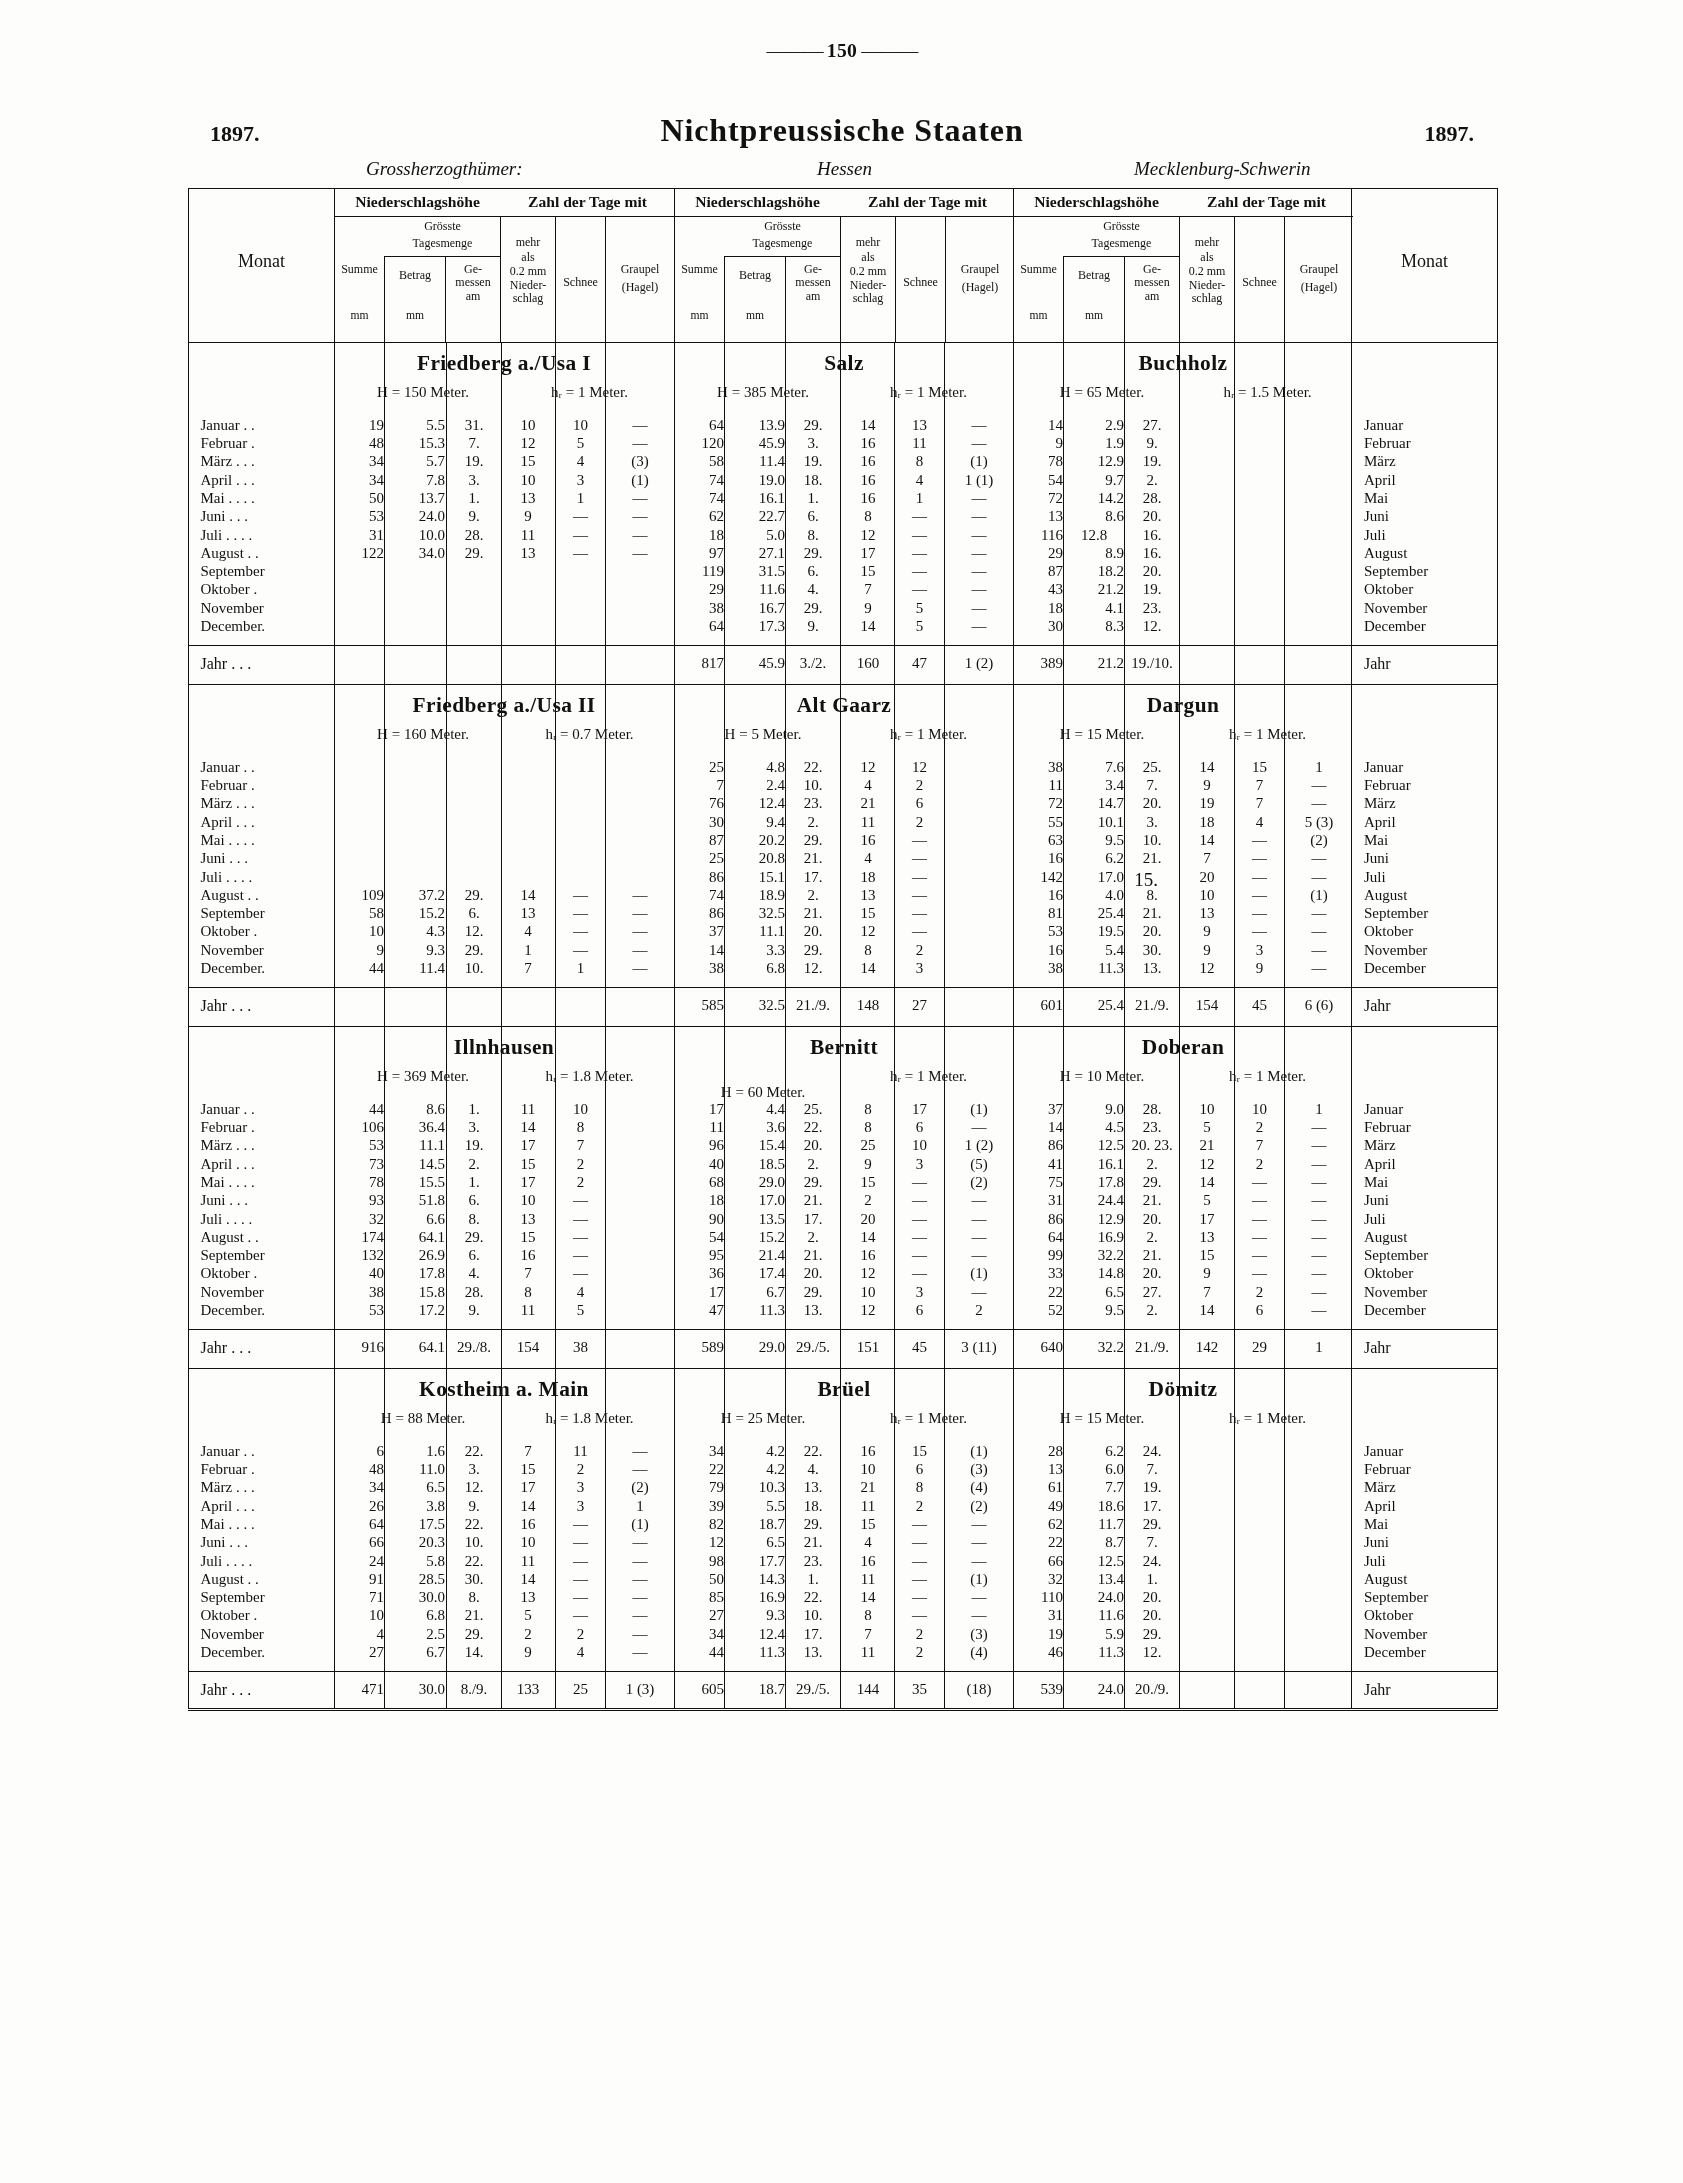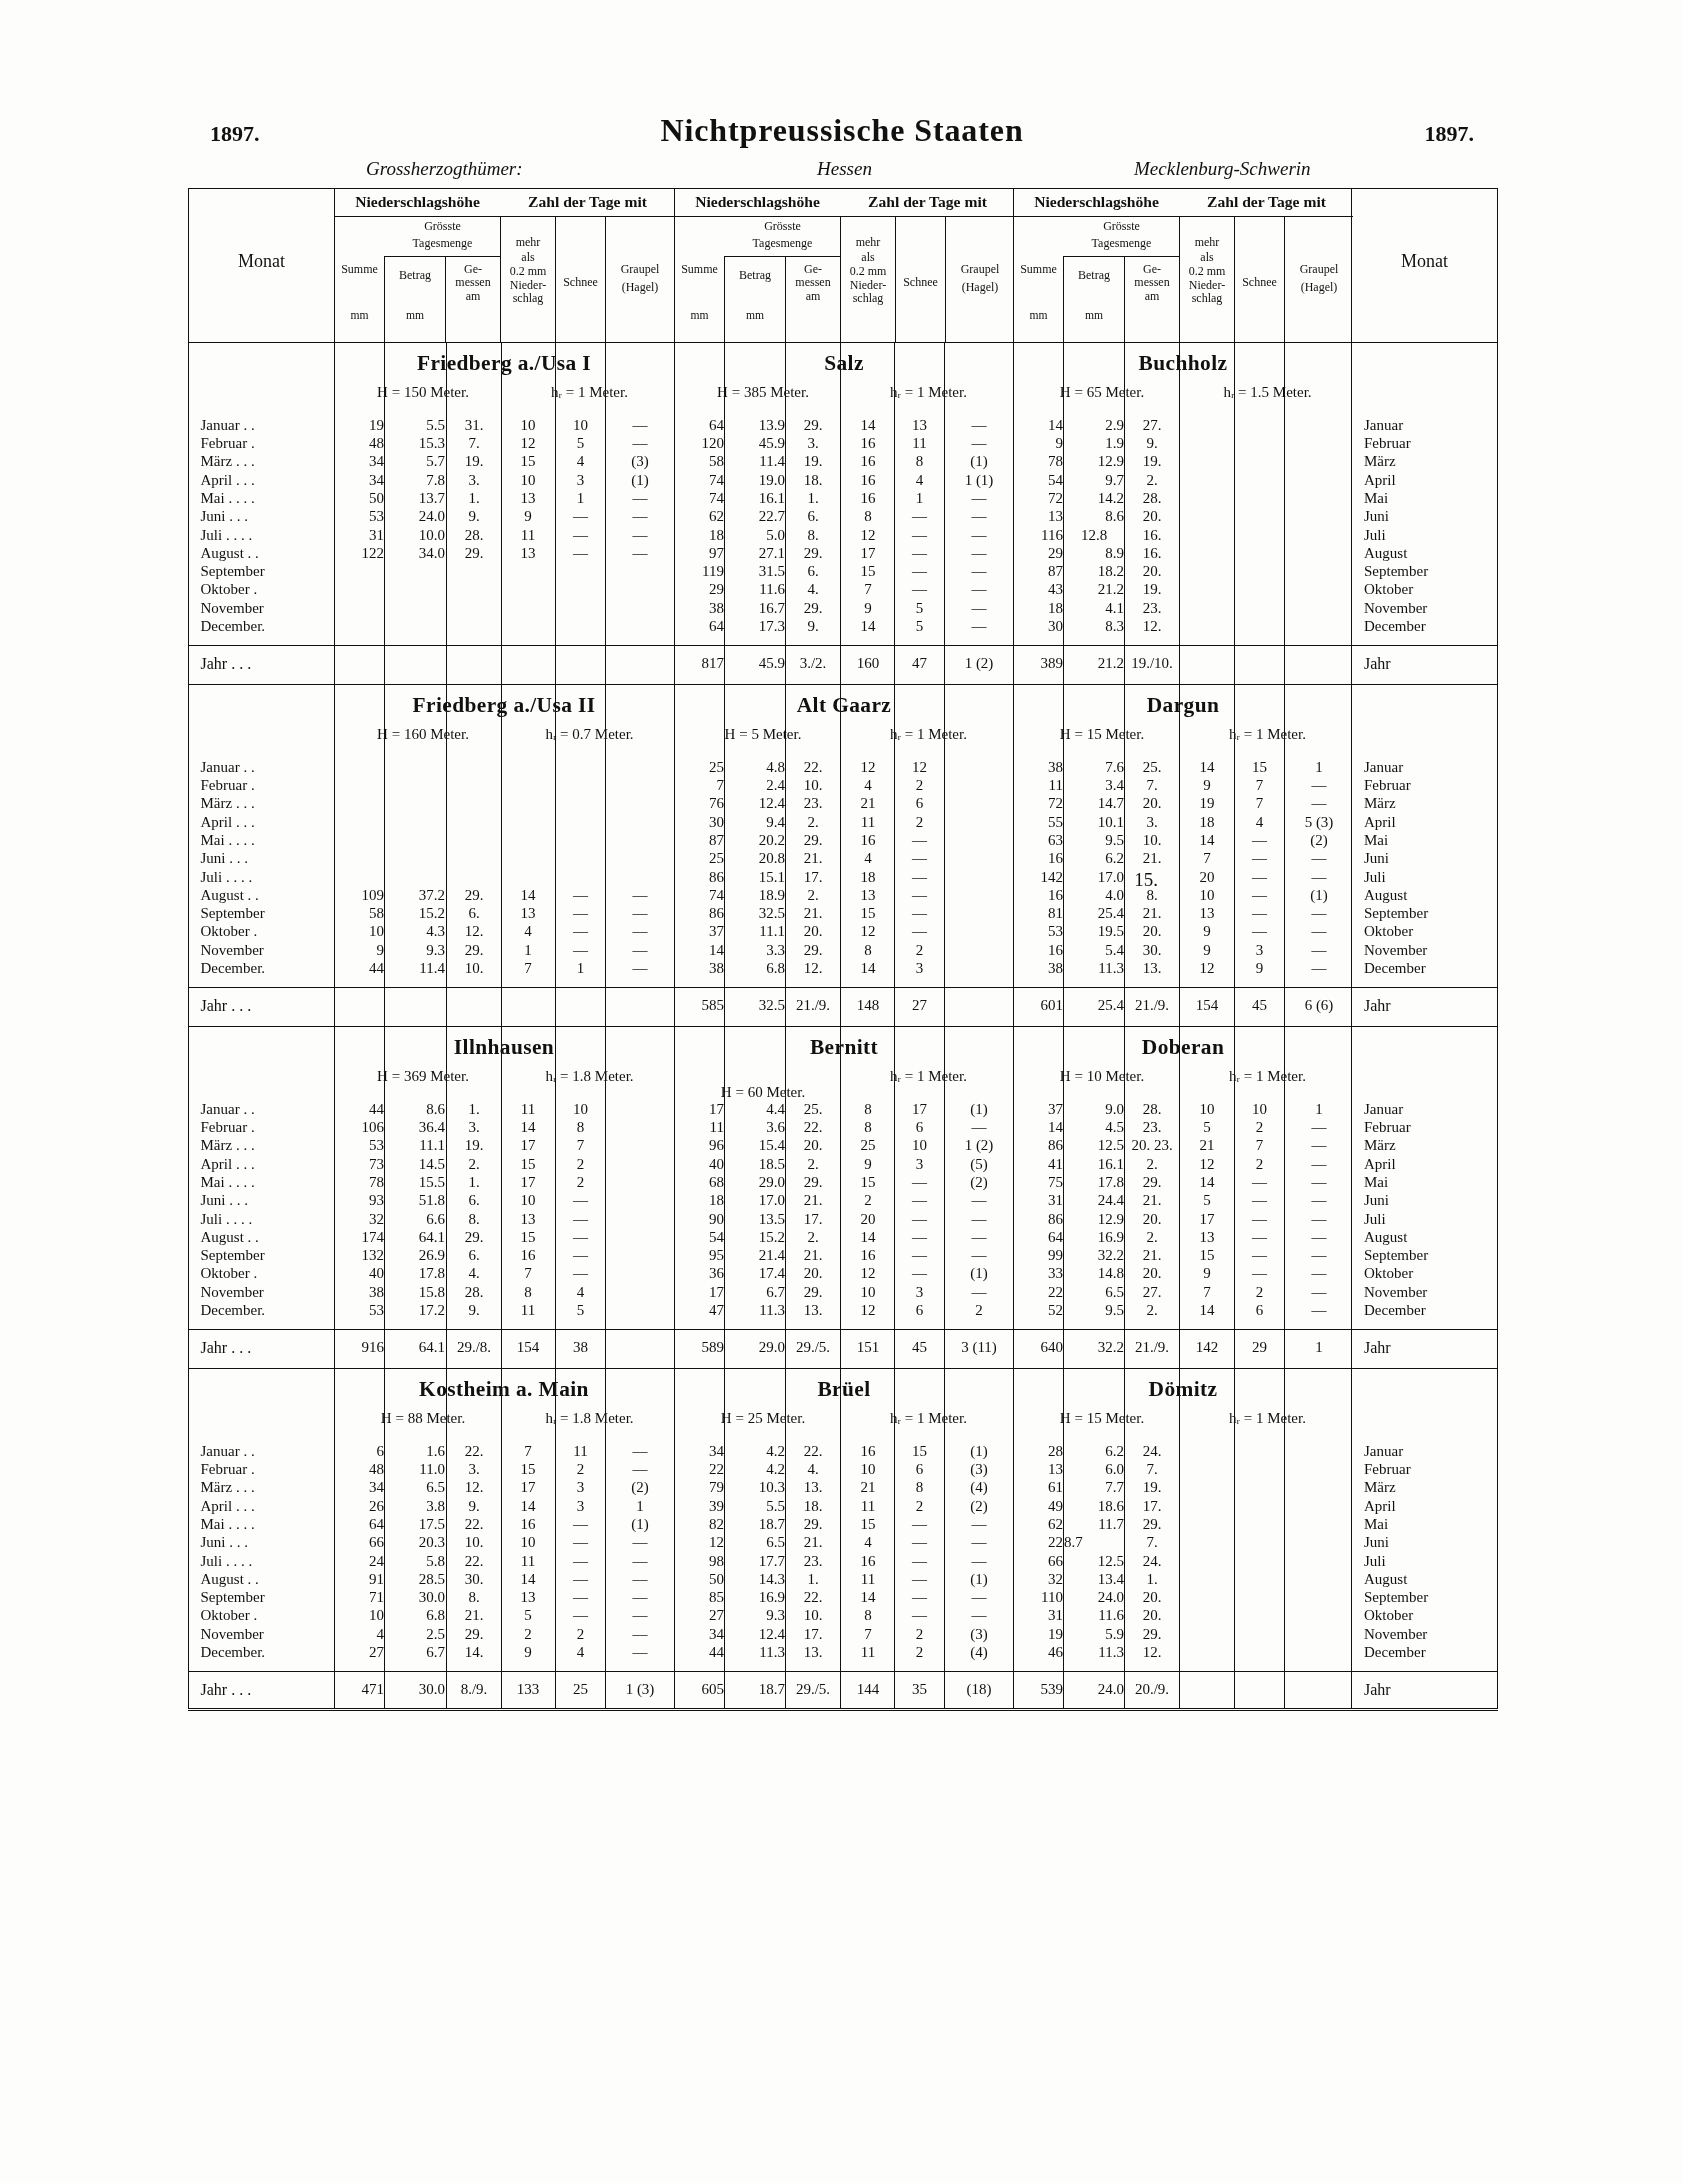--- a/index.html
+++ b/index.html
@@ -62,20 +62,23 @@
   .footer{
     position:absolute;left:188px;top:2029px;width:1310px;text-align:center;
     font-size:14px;
   }
 </style>
 </head>
 <body>
 
 <div class="page">
 
+  <div class="pagenum">
+    <span class="dash">———&nbsp;</span><span>150</span><span class="dash">&nbsp;———</span>
+  </div>
 
   <div class="year-left">1897.</div>
   <div class="maintitle">Nichtpreussische Staaten</div>
   <div class="year-right">1897.</div>
 
   <div class="subrow">
     <span class="sub-gh">Grossherzogthümer:</span>
     <span class="sub-he">Hessen</span>
     <span class="sub-ms">Mecklenburg-Schwerin</span>
   </div>
@@ -1047,21 +1050,21 @@
         <div class="num" style="left:826px;width:49px;top:110px;position:absolute;font-size:15px;text-align:right;padding-right:6.3px;">61</div>
         <div class="num" style="left:876px;width:60px;top:110px;position:absolute;font-size:15px;text-align:right;padding-right:6.3px;">7.7</div>
         <div class="num" style="left:937px;width:54px;top:110px;position:absolute;font-size:15px;text-align:center;">19.</div>
         <div class="num" style="left:826px;width:49px;top:129px;position:absolute;font-size:15px;text-align:right;padding-right:6.3px;">49</div>
         <div class="num" style="left:876px;width:60px;top:129px;position:absolute;font-size:15px;text-align:right;padding-right:6.3px;">18.6</div>
         <div class="num" style="left:937px;width:54px;top:129px;position:absolute;font-size:15px;text-align:center;">17.</div>
         <div class="num" style="left:826px;width:49px;top:147px;position:absolute;font-size:15px;text-align:right;padding-right:6.3px;">62</div>
         <div class="num" style="left:876px;width:60px;top:147px;position:absolute;font-size:15px;text-align:right;padding-right:6.3px;">11.7</div>
         <div class="num" style="left:937px;width:54px;top:147px;position:absolute;font-size:15px;text-align:center;">29.</div>
         <div class="num" style="left:826px;width:49px;top:165px;position:absolute;font-size:15px;text-align:right;padding-right:6.3px;">22</div>
-        <div class="num" style="left:876px;width:60px;top:165px;position:absolute;font-size:15px;text-align:left;padding-right:6.3px;">8.7</div>
+        <div class="num" style="left:876px;width:60px;top:165px;position:absolute;font-size:15px;text-align:right;padding-right:6.3px;">8.7</div>
         <div class="num" style="left:937px;width:54px;top:165px;position:absolute;font-size:15px;text-align:center;">7.</div>
         <div class="num" style="left:826px;width:49px;top:184px;position:absolute;font-size:15px;text-align:right;padding-right:6.3px;">66</div>
         <div class="num" style="left:876px;width:60px;top:184px;position:absolute;font-size:15px;text-align:right;padding-right:6.3px;">12.5</div>
         <div class="num" style="left:937px;width:54px;top:184px;position:absolute;font-size:15px;text-align:center;">24.</div>
         <div class="num" style="left:826px;width:49px;top:202px;position:absolute;font-size:15px;text-align:right;padding-right:6.3px;">32</div>
         <div class="num" style="left:876px;width:60px;top:202px;position:absolute;font-size:15px;text-align:right;padding-right:6.3px;">13.4</div>
         <div class="num" style="left:937px;width:54px;top:202px;position:absolute;font-size:15px;text-align:center;">1.</div>
         <div class="num" style="left:826px;width:49px;top:220px;position:absolute;font-size:15px;text-align:right;padding-right:6.3px;">110</div>
         <div class="num" style="left:876px;width:60px;top:220px;position:absolute;font-size:15px;text-align:right;padding-right:6.3px;">24.0</div>
         <div class="num" style="left:937px;width:54px;top:220px;position:absolute;font-size:15px;text-align:center;">20.</div>

